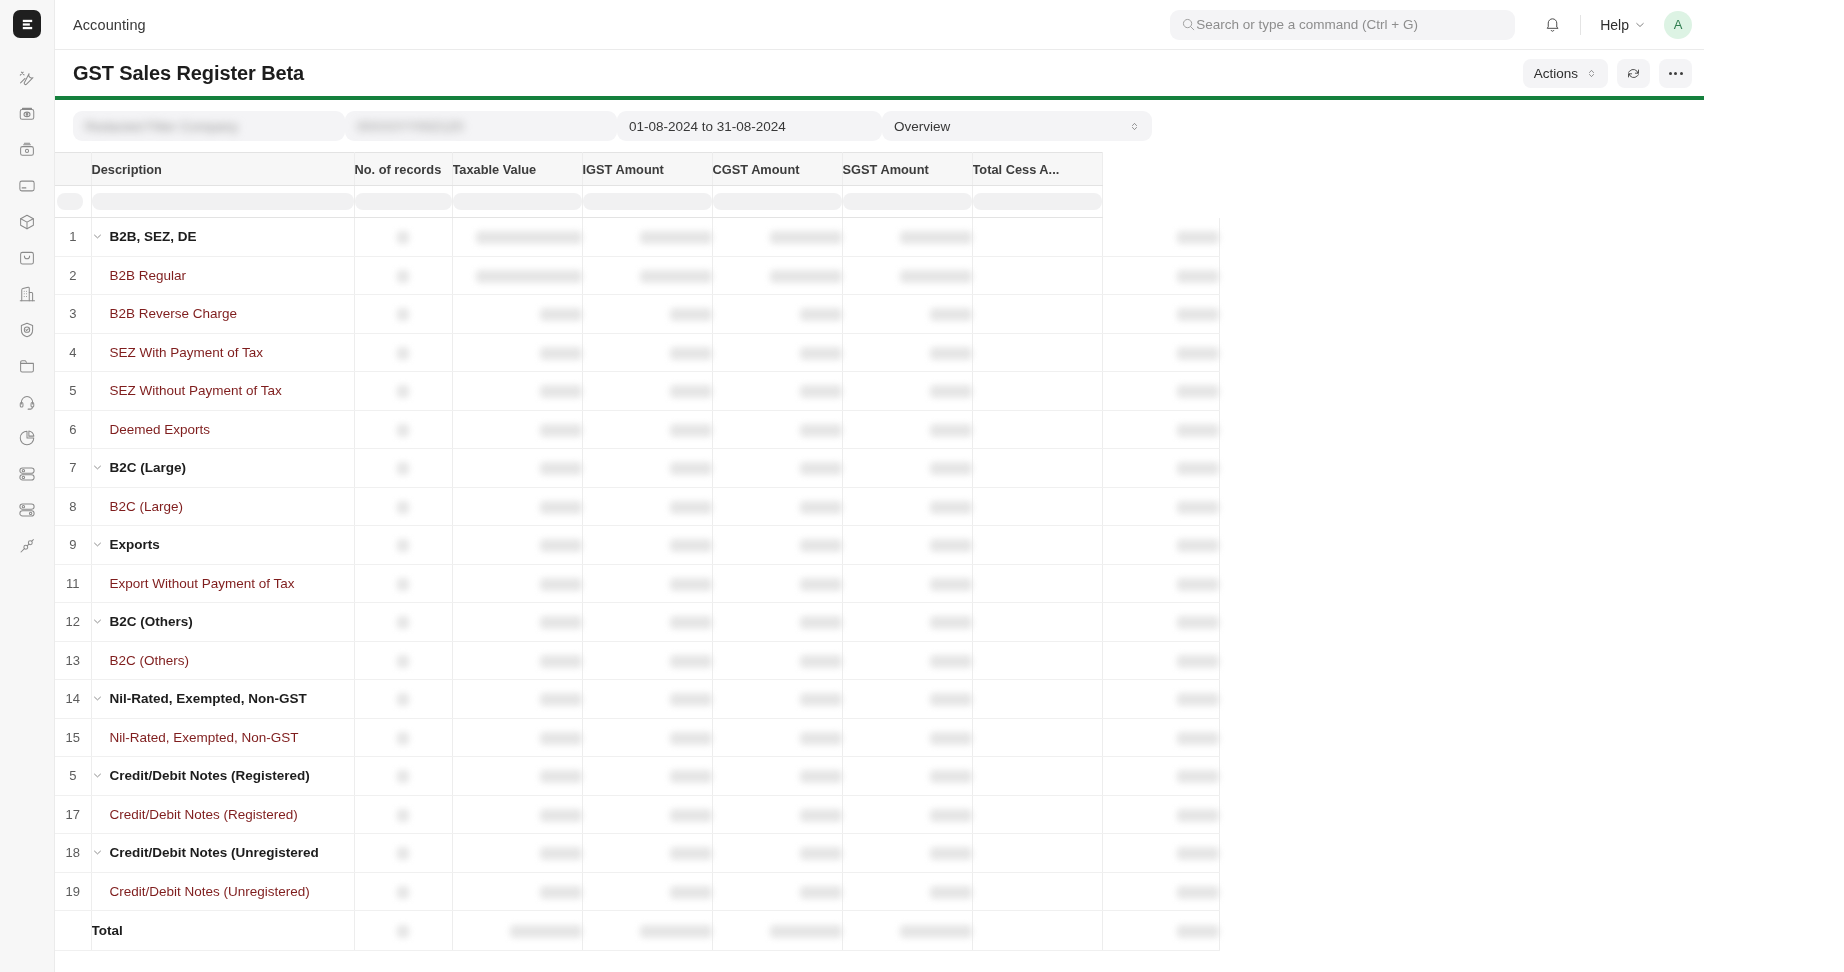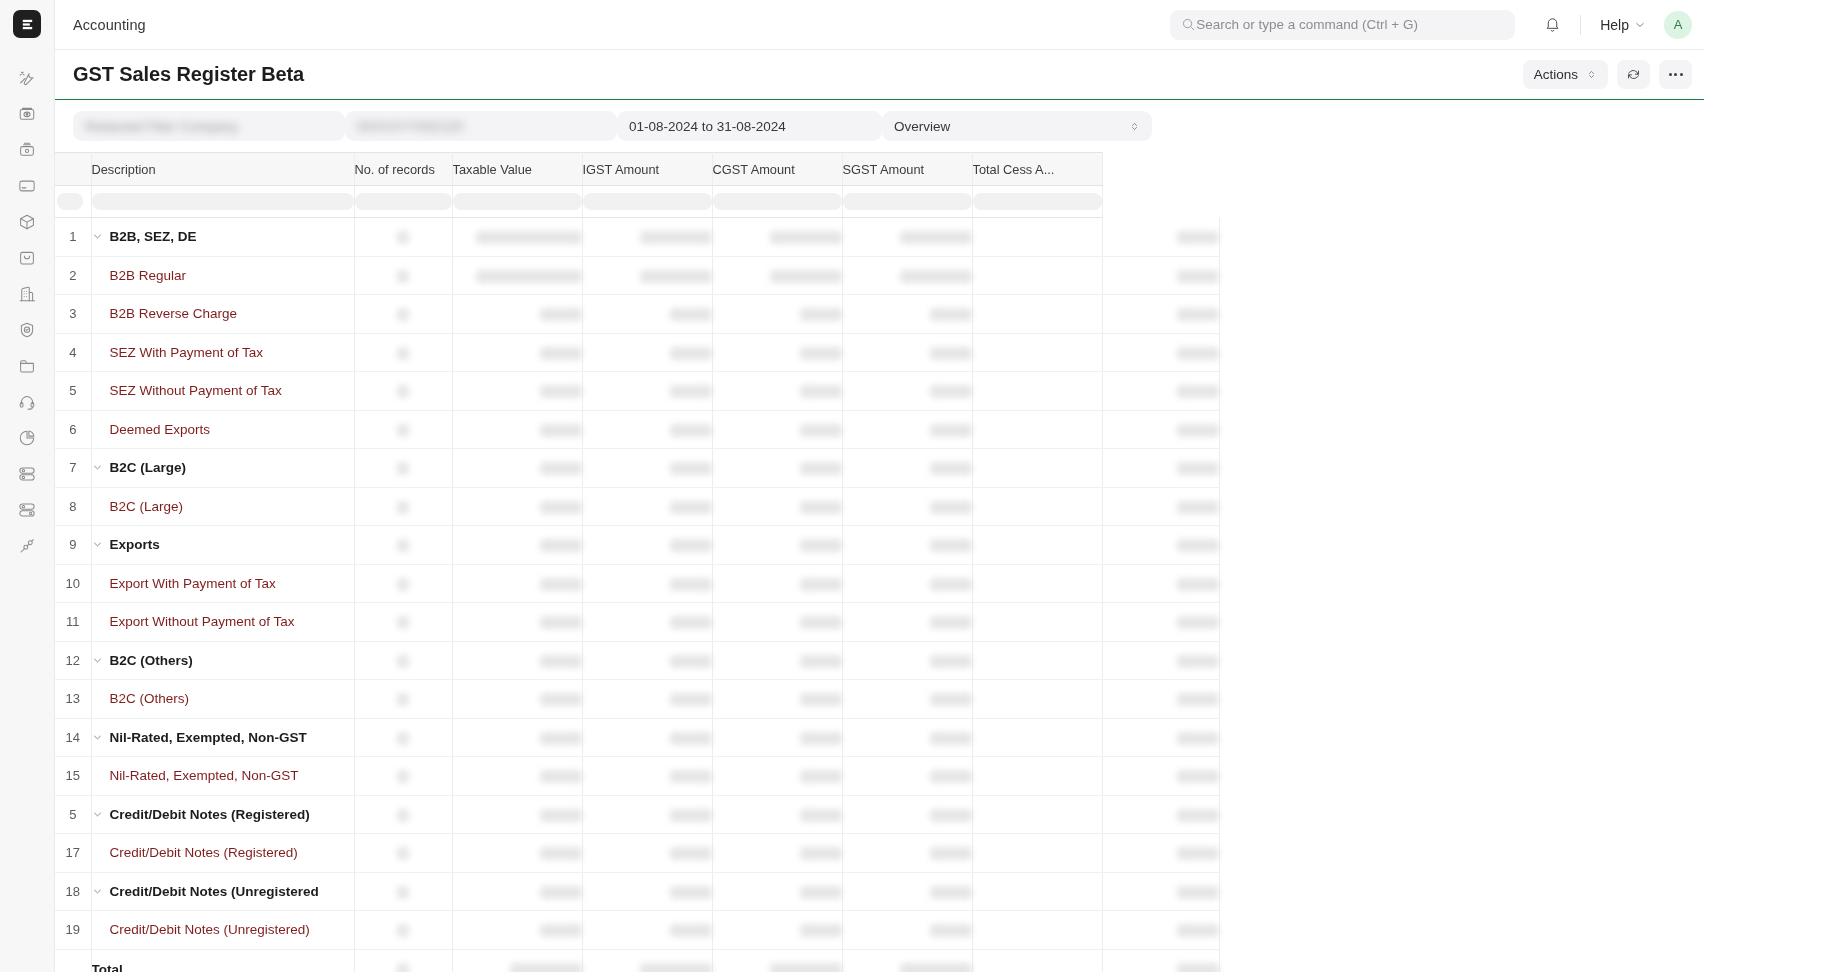--- a/index.html
+++ b/index.html
@@ -73,21 +73,21 @@
     background: #ddf3e4; color: #2f7d4f;
     display:flex; align-items:center; justify-content:center;
     font-size: 13px; margin-left: 12px; font-weight: 400;
   }
 
   
   .page-head {
     height: 50px; flex: 0 0 50px;
     display: flex; align-items: center;
     padding: 0 12px 0 18px;
-    border-bottom: 1px solid #15803d;
+    border-bottom: 4px solid #15803d;
     background: #fff;
   }
   .page-title { font-size: 20px; font-weight: 700; color: #1d1d1d; letter-spacing: -.1px; }
   .head-actions { margin-left: auto; display: flex; align-items: flex-end; gap: 9px; }
   .btn-actions {
     height: 29px; background: #f4f4f6; border-radius: 8px;
     display:flex; align-items:center; gap: 8px;
     padding: 0 11px; font-size: 13.5px; color: #2e2e2e;
   }
   .btn-icon {
@@ -122,21 +122,21 @@
   .f4 { width: 270px; justify-content: space-between; }
 
   
   .table-wrap { flex: 1 1 auto; position: relative; overflow: hidden; background:#fff; }
   table.dt { border-collapse: collapse; table-layout: fixed; width: 1165px; }
   table.dt th, table.dt td { border-right: 1px solid #ededed; padding: 0; }
   .thead-row { height: 33px; background: #f7f7f7; }
   .thead-row th {
     border-bottom: 1px solid #e3e3e3;
     border-top: 1px solid #e3e3e3;
-    font-size: 12.8px; font-weight: 400; color: #3c3c3c;
+    font-size: 12.8px; font-weight: 700; color: #3c3c3c;
     text-align: left; padding: 0 10px;
     white-space: nowrap; overflow: hidden;
   }
   .thead-row th.num { text-align: left; }
   .col-idx { width: 36px; }
   .col-desc { width: 263px; }
   .col-rec  { width: 98px; }
   .col-amt  { width: 130px; }
   .thead-row th.col-idx { border-right: 1px solid #ededed; }
 
@@ -578,35 +578,20 @@
               </td>
               <td class="val recs"><span class="blob w-xs"></span></td>
               <td class="val"><span class="blob w-sm"></span></td>
               <td class="val"><span class="blob w-sm"></span></td>
               <td class="val"><span class="blob w-sm"></span></td>
               <td class="val"><span class="blob w-sm"></span></td>
               <td class="val"></td>
               <td class="val"><span class="blob w-sm"></span></td>
             </tr>
             <tr class="drow child">
-              <td class="idx">10</td>
-              <td class="desc">
-                <div class="desc-inner">
-                  <span class="dlabel">Export With Payment of Tax</span>
-                </div>
-              </td>
-              <td class="val recs"><span class="blob w-xs"></span></td>
-              <td class="val"><span class="blob w-sm"></span></td>
-              <td class="val"><span class="blob w-sm"></span></td>
-              <td class="val"><span class="blob w-sm"></span></td>
-              <td class="val"><span class="blob w-sm"></span></td>
-              <td class="val"></td>
-              <td class="val"><span class="blob w-sm"></span></td>
-            </tr>
-            <tr class="drow child">
               <td class="idx">11</td>
               <td class="desc">
                 <div class="desc-inner">
                   <span class="dlabel">Export Without Payment of Tax</span>
                 </div>
               </td>
               <td class="val recs"><span class="blob w-xs"></span></td>
               <td class="val"><span class="blob w-sm"></span></td>
               <td class="val"><span class="blob w-sm"></span></td>
               <td class="val"><span class="blob w-sm"></span></td>

